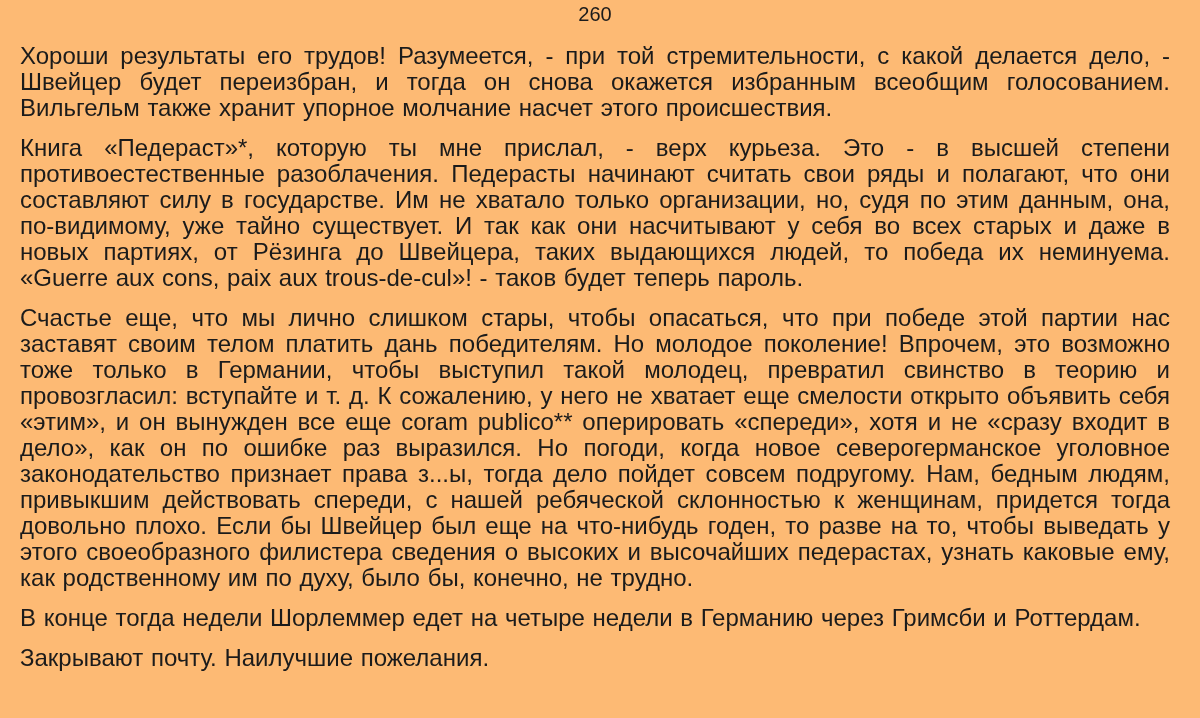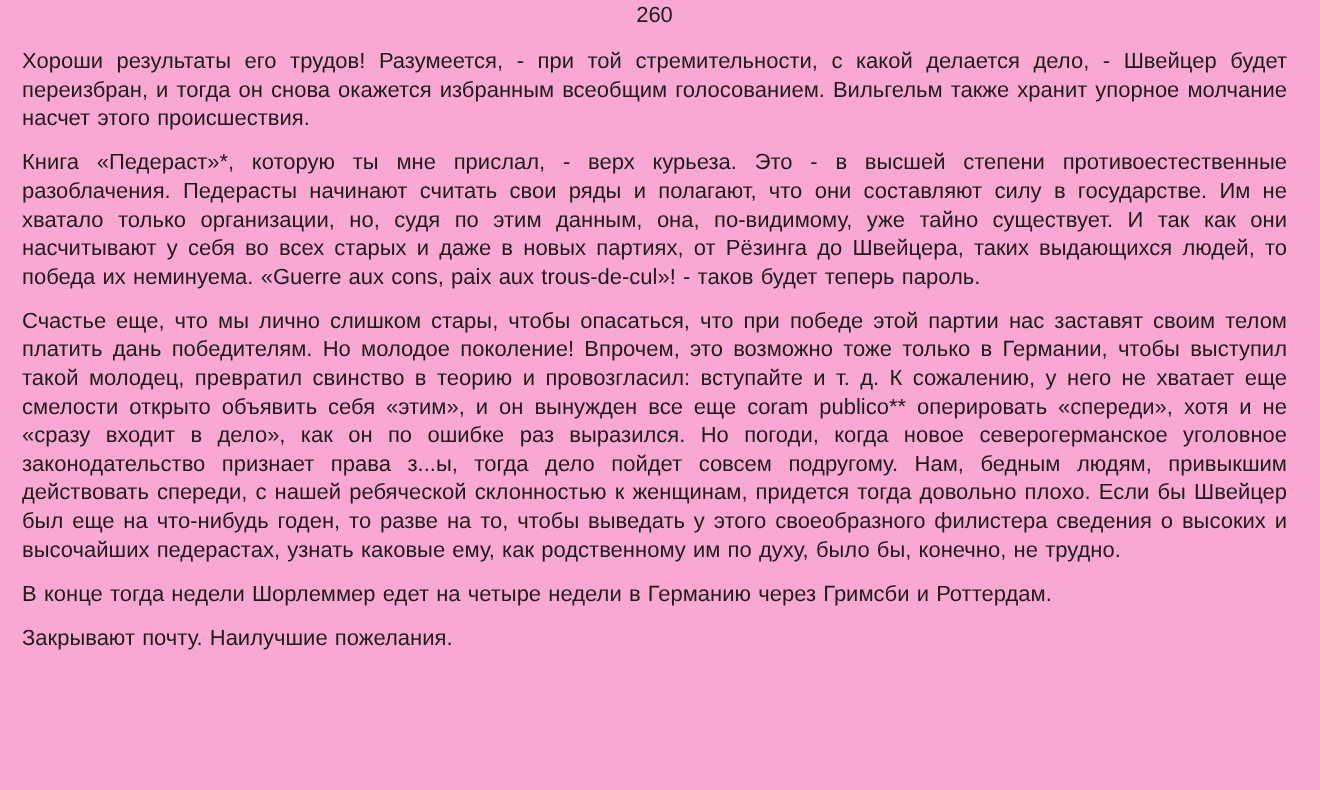--- a/index.html
+++ b/index.html
@@ -6,40 +6,40 @@
     margin: 0;
     padding: 0;
     background: #ffffff;
   }
   .page {
     position: relative;
     width: 1200px;
     height: 718px;
     box-sizing: border-box;
     padding: 2px 30px 0 20px;
-    background: #f9a8d4;
+    background: #fdba74;
     font-family: "Liberation Sans", "DejaVu Sans", sans-serif;
     color: #1b1b1b;
     overflow: hidden;
   }
   .page-header {
     text-align: center;
     font-size: 20px;
     line-height: 25px;
     margin-bottom: 16px;
   }
   .page-number {
     white-space: nowrap;
   }
   .letter-title {
     white-space: nowrap;
   }
   .letter-body p {
     margin: 0 0 14px 0;
-    font-size: 20px;
+    font-size: 24px;
     line-height: 26px;
     text-align: justify;
     text-align-last: left;
     word-spacing: 1px;
   }
 </style>
 </head>
 <body>
 
 <div class="page">

